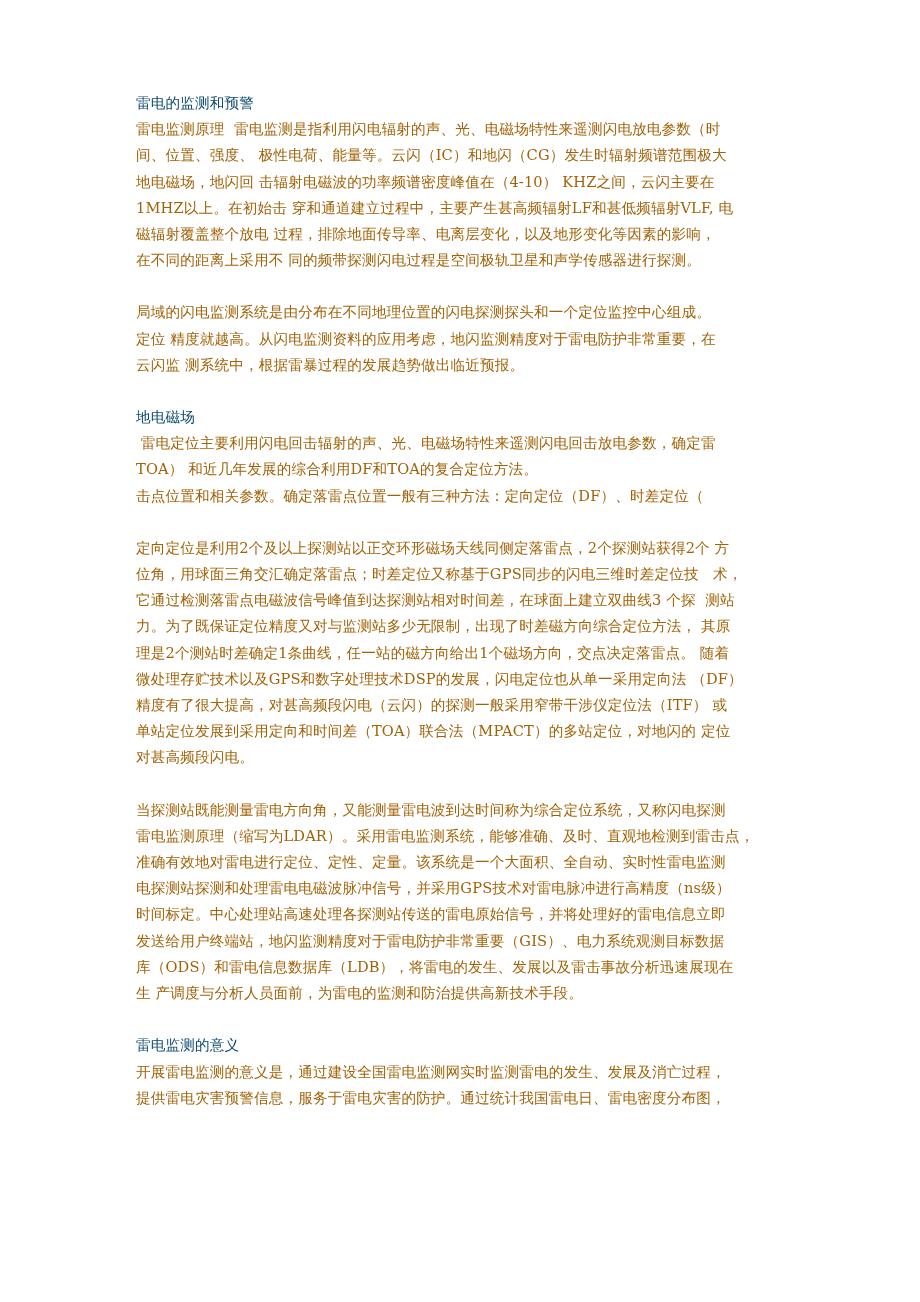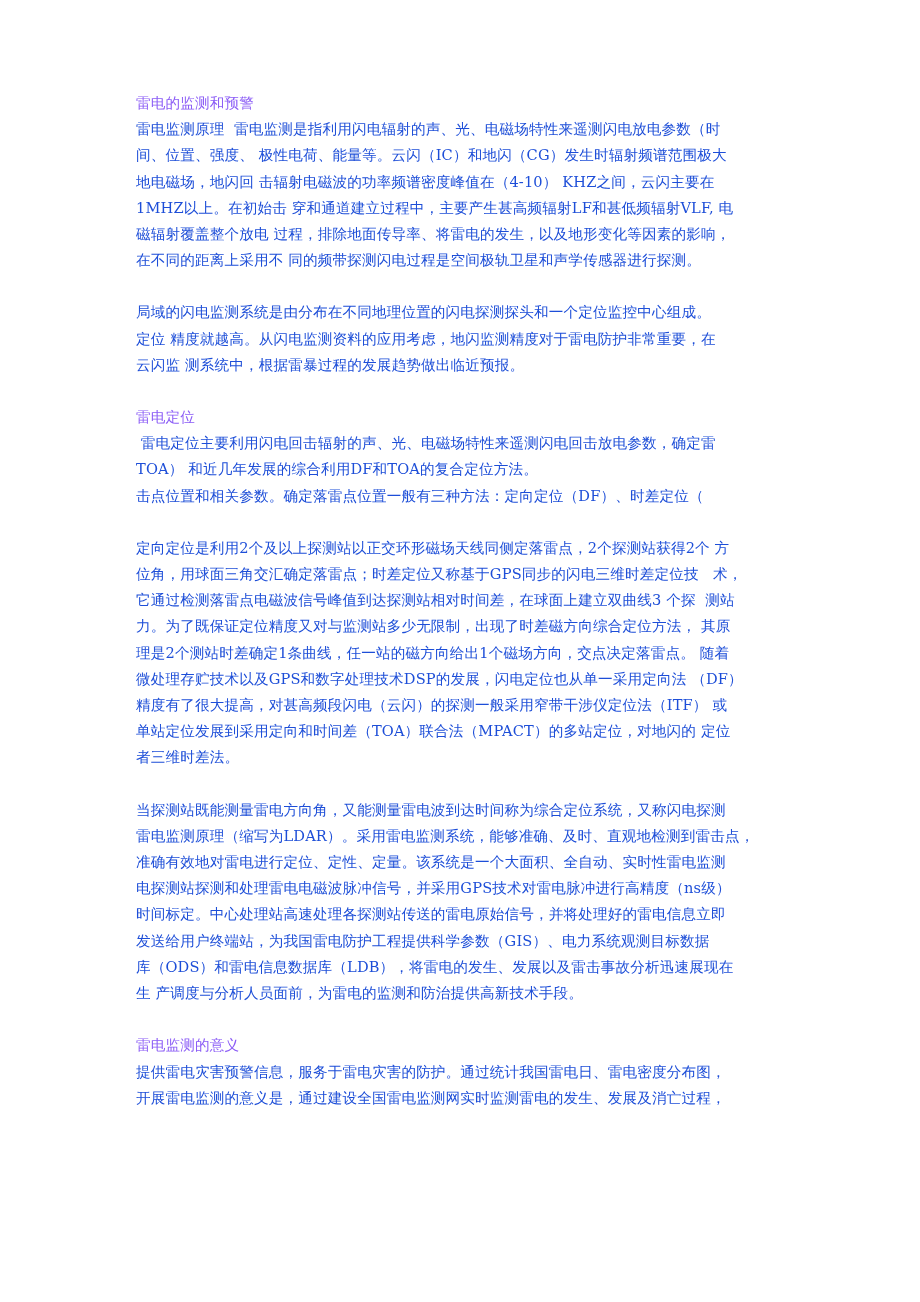--- a/index.html
+++ b/index.html
@@ -28,24 +28,24 @@
     left: 136px;
     top: 90px;
     width: 660px;
   }
   .doc-line {
     font-size: 14.6px;
     line-height: 26.2px;
     letter-spacing: 0.15px;
     white-space: pre-wrap;
     word-break: break-all;
-    color: #1d4ed8;
+    color: #a16207;
   }
   .doc-line.heading {
-    color: #8b5cf6;
+    color: #0c4a6e;
   }
   .para-gap {
     height: 26px;
   }
   .para-gap.small {
     height: 13px;
   }
   .block {
     margin: 0;
     padding: 0;
@@ -58,65 +58,65 @@
   <div class="text-column" id="text-column">
       <div class="block">
         <div class="doc-line heading">雷电的监测和预警</div>
       </div>
       <div class="para-gap small" style="height: 0px;"></div>
       <div class="block">
         <div class="doc-line">雷电监测原理  雷电监测是指利用闪电辐射的声、光、电磁场特性来遥测闪电放电参数（时</div>
         <div class="doc-line">间、位置、强度、 极性电荷、能量等。云闪（IC）和地闪（CG）发生时辐射频谱范围极大</div>
         <div class="doc-line">地电磁场，地闪回 击辐射电磁波的功率频谱密度峰值在（4-10） KHZ之间，云闪主要在</div>
         <div class="doc-line">1MHZ以上。在初始击 穿和通道建立过程中，主要产生甚高频辐射LF和甚低频辐射VLF, 电</div>
-        <div class="doc-line">磁辐射覆盖整个放电 过程，排除地面传导率、将雷电的发生，以及地形变化等因素的影响，</div>
+        <div class="doc-line">磁辐射覆盖整个放电 过程，排除地面传导率、电离层变化，以及地形变化等因素的影响，</div>
         <div class="doc-line">在不同的距离上采用不 同的频带探测闪电过程是空间极轨卫星和声学传感器进行探测。</div>
       </div>
       <div class="para-gap"></div>
       <div class="block">
         <div class="doc-line">局域的闪电监测系统是由分布在不同地理位置的闪电探测探头和一个定位监控中心组成。</div>
         <div class="doc-line">定位 精度就越高。从闪电监测资料的应用考虑，地闪监测精度对于雷电防护非常重要，在</div>
         <div class="doc-line">云闪监 测系统中，根据雷暴过程的发展趋势做出临近预报。</div>
       </div>
       <div class="para-gap"></div>
       <div class="block">
-        <div class="doc-line heading">雷电定位</div>
+        <div class="doc-line heading">地电磁场</div>
       </div>
       <div class="para-gap small" style="height: 0px;"></div>
       <div class="block">
         <div class="doc-line"> 雷电定位主要利用闪电回击辐射的声、光、电磁场特性来遥测闪电回击放电参数，确定雷</div>
         <div class="doc-line">TOA） 和近几年发展的综合利用DF和TOA的复合定位方法。</div>
         <div class="doc-line">击点位置和相关参数。确定落雷点位置一般有三种方法：定向定位（DF）、时差定位（</div>
       </div>
       <div class="para-gap"></div>
       <div class="block">
         <div class="doc-line">定向定位是利用2个及以上探测站以正交环形磁场天线同侧定落雷点，2个探测站获得2个 方</div>
         <div class="doc-line">位角，用球面三角交汇确定落雷点；时差定位又称基于GPS同步的闪电三维时差定位技   术，</div>
         <div class="doc-line">它通过检测落雷点电磁波信号峰值到达探测站相对时间差，在球面上建立双曲线3 个探  测站</div>
         <div class="doc-line">力。为了既保证定位精度又对与监测站多少无限制，出现了时差磁方向综合定位方法， 其原</div>
         <div class="doc-line">理是2个测站时差确定1条曲线，任一站的磁方向给出1个磁场方向，交点决定落雷点。 随着</div>
         <div class="doc-line">微处理存贮技术以及GPS和数字处理技术DSP的发展，闪电定位也从单一采用定向法 （DF）</div>
         <div class="doc-line">精度有了很大提高，对甚高频段闪电（云闪）的探测一般采用窄带干涉仪定位法（ITF） 或</div>
         <div class="doc-line">单站定位发展到采用定向和时间差（TOA）联合法（MPACT）的多站定位，对地闪的 定位</div>
-        <div class="doc-line">者三维时差法。</div>
+        <div class="doc-line">对甚高频段闪电。</div>
       </div>
       <div class="para-gap"></div>
       <div class="block">
         <div class="doc-line">当探测站既能测量雷电方向角，又能测量雷电波到达时间称为综合定位系统，又称闪电探测</div>
         <div class="doc-line">雷电监测原理（缩写为LDAR）。采用雷电监测系统，能够准确、及时、直观地检测到雷击点，</div>
         <div class="doc-line">准确有效地对雷电进行定位、定性、定量。该系统是一个大面积、全自动、实时性雷电监测</div>
         <div class="doc-line">电探测站探测和处理雷电电磁波脉冲信号，并采用GPS技术对雷电脉冲进行高精度（ns级）</div>
         <div class="doc-line">时间标定。中心处理站高速处理各探测站传送的雷电原始信号，并将处理好的雷电信息立即</div>
-        <div class="doc-line">发送给用户终端站，为我国雷电防护工程提供科学参数（GIS）、电力系统观测目标数据</div>
+        <div class="doc-line">发送给用户终端站，地闪监测精度对于雷电防护非常重要（GIS）、电力系统观测目标数据</div>
         <div class="doc-line">库（ODS）和雷电信息数据库（LDB），将雷电的发生、发展以及雷击事故分析迅速展现在</div>
         <div class="doc-line">生 产调度与分析人员面前，为雷电的监测和防治提供高新技术手段。</div>
       </div>
       <div class="para-gap"></div>
       <div class="block">
         <div class="doc-line heading">雷电监测的意义</div>
       </div>
       <div class="para-gap small" style="height: 0px;"></div>
       <div class="block">
+        <div class="doc-line">开展雷电监测的意义是，通过建设全国雷电监测网实时监测雷电的发生、发展及消亡过程，</div>
         <div class="doc-line">提供雷电灾害预警信息，服务于雷电灾害的防护。通过统计我国雷电日、雷电密度分布图，</div>
-        <div class="doc-line">开展雷电监测的意义是，通过建设全国雷电监测网实时监测雷电的发生、发展及消亡过程，</div>
       </div>
     </div>
 </div>
 
 </body></html>

